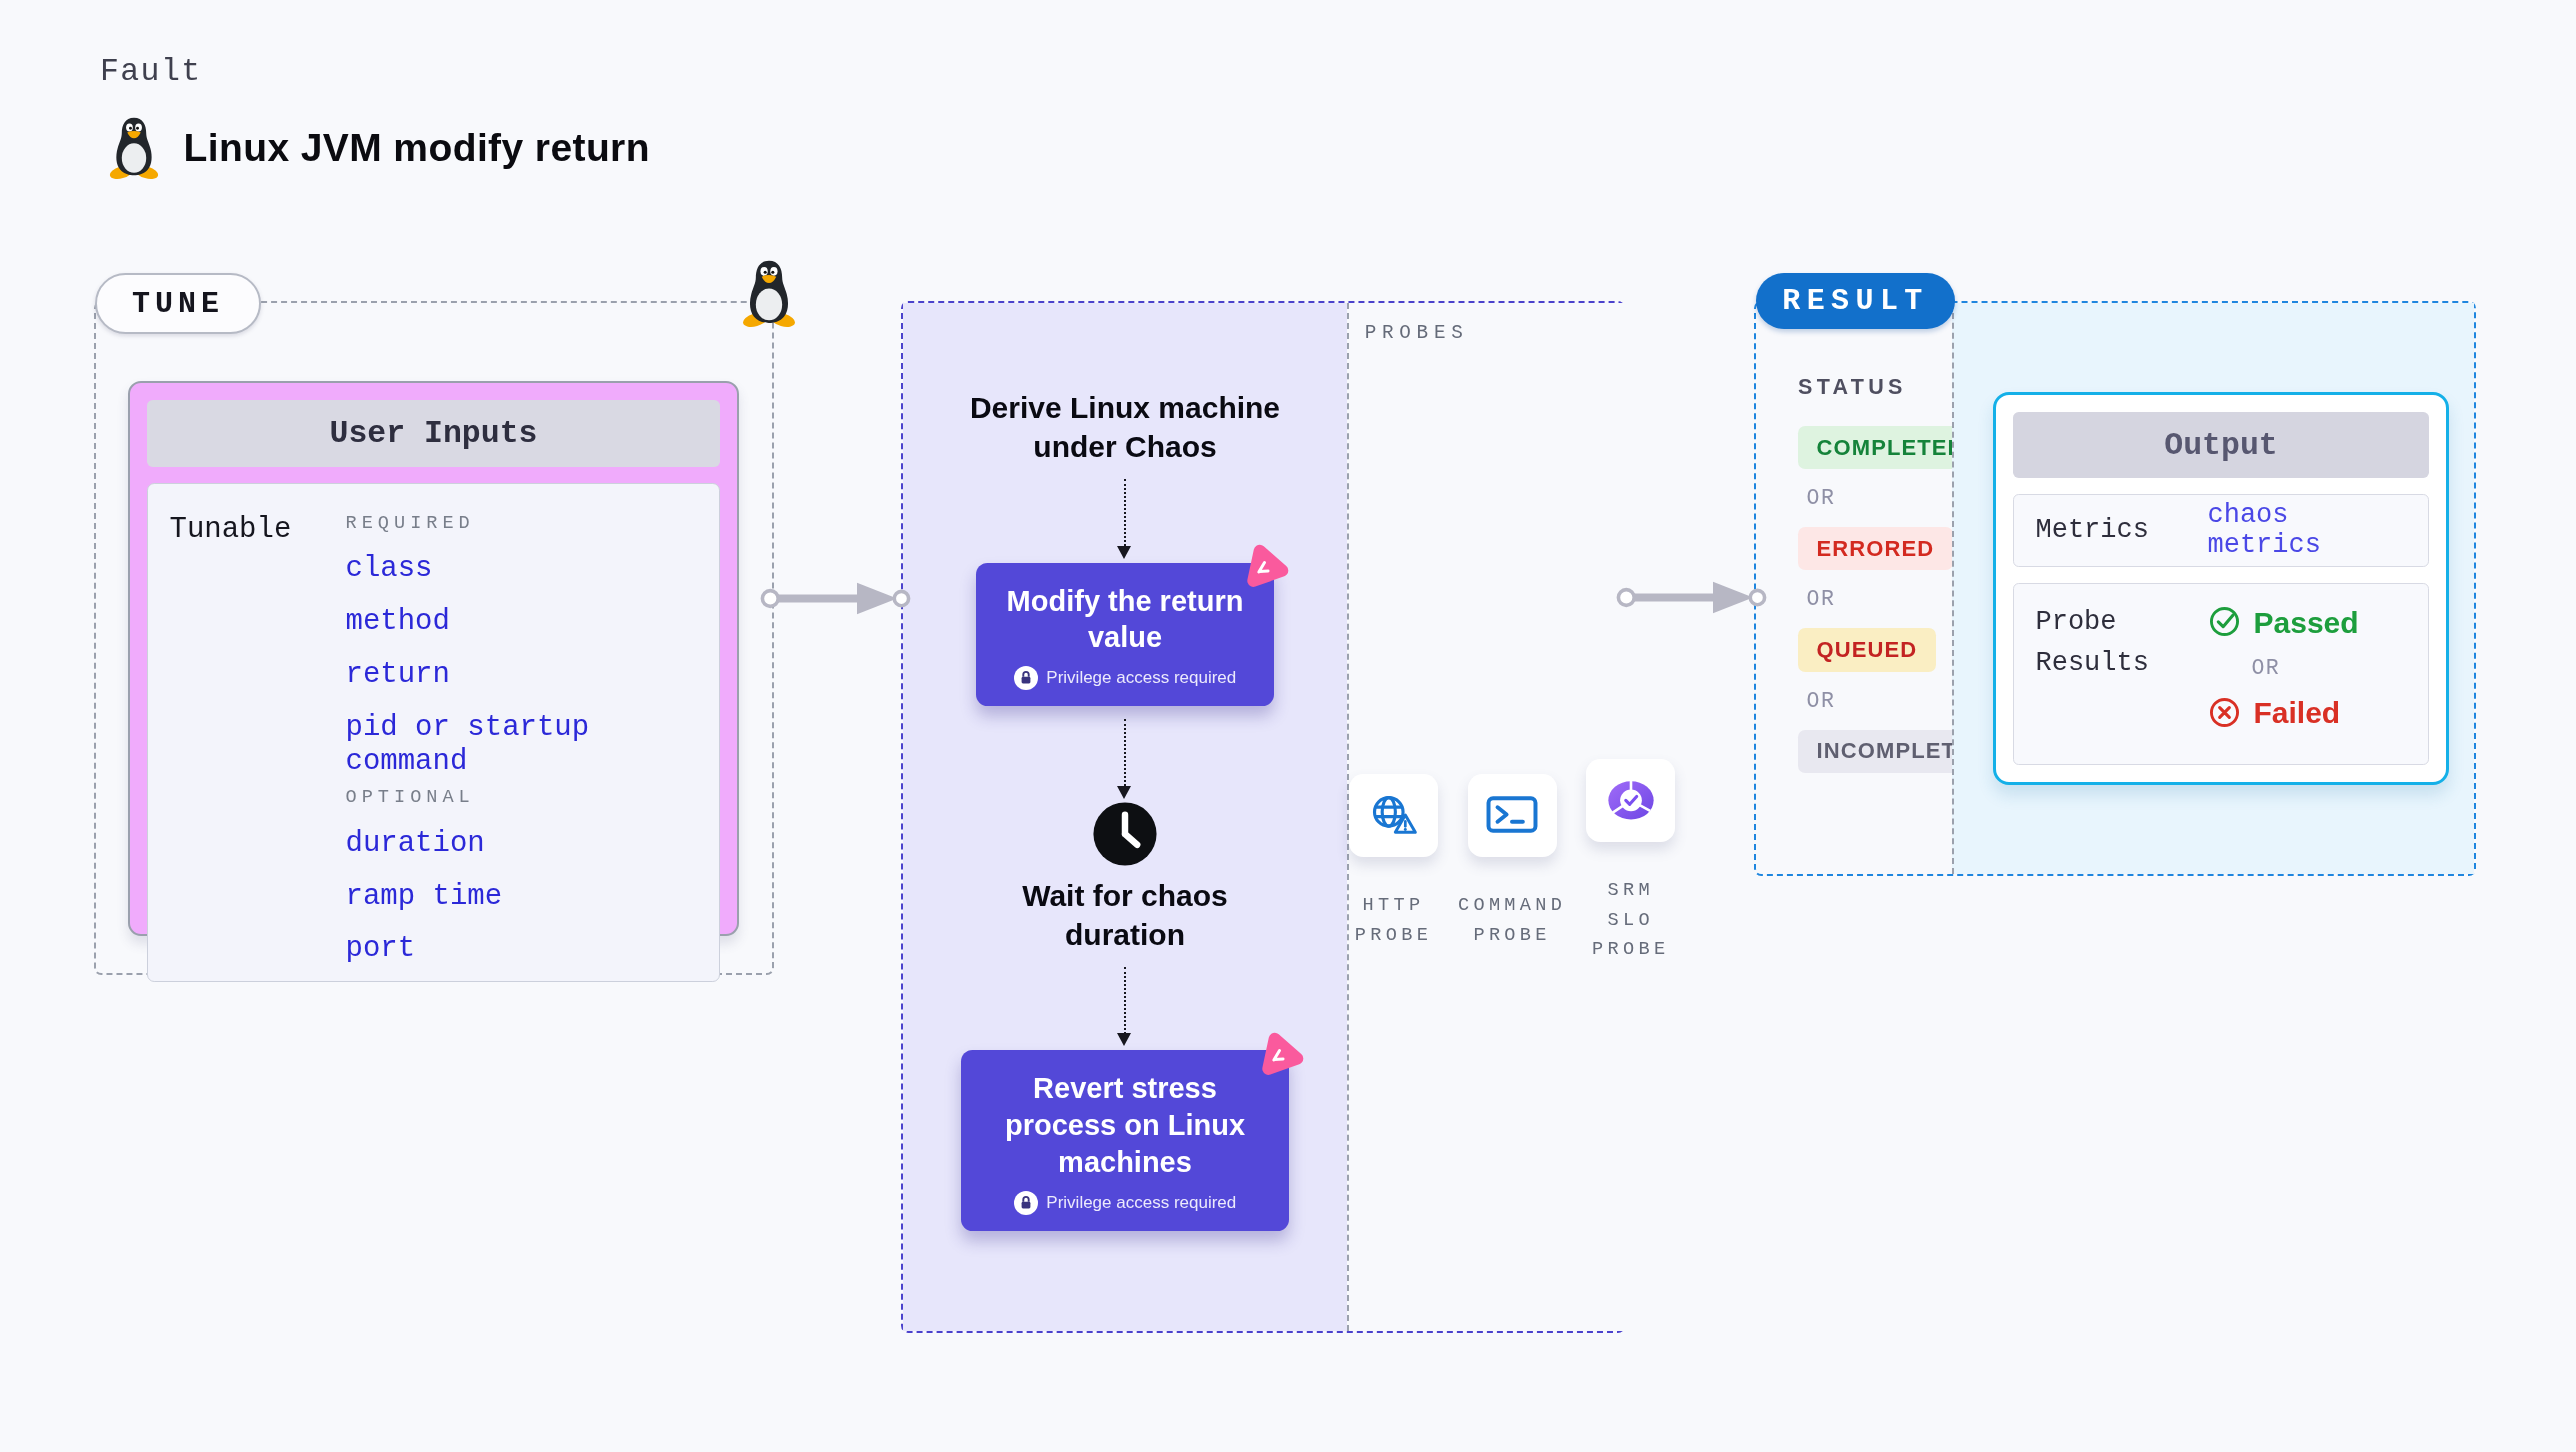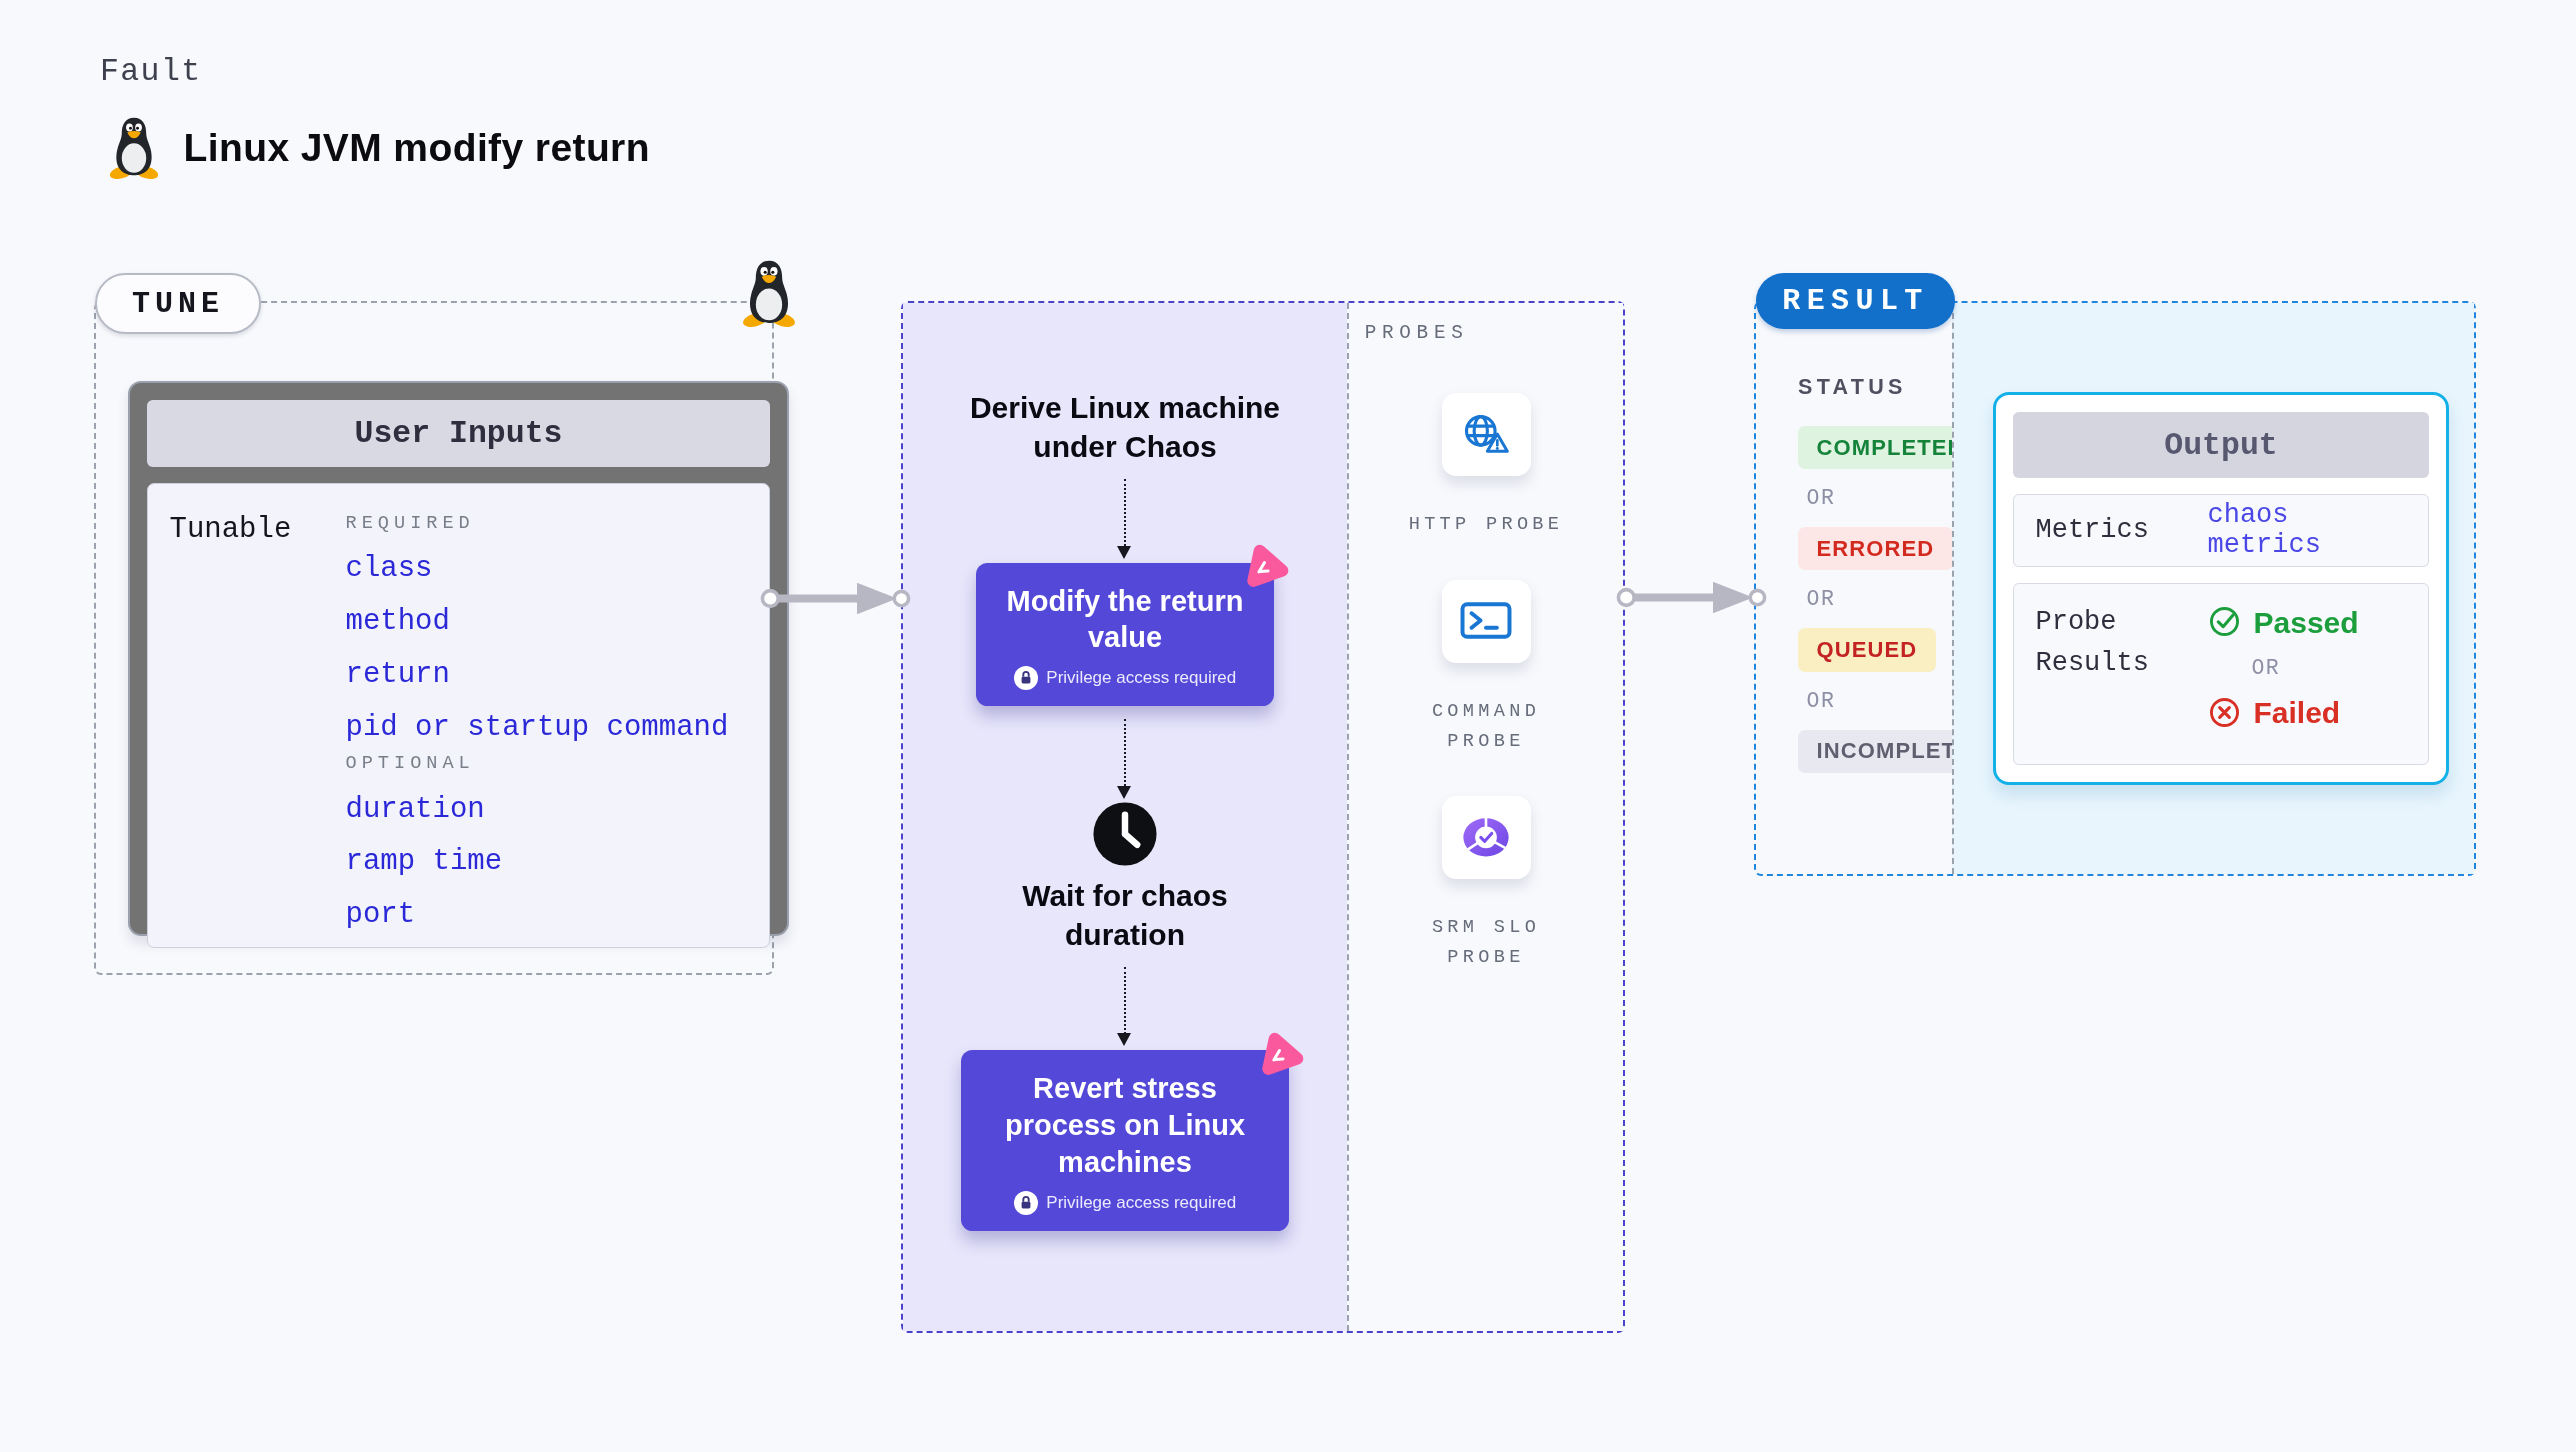--- a/index.html
+++ b/index.html
@@ -18,21 +18,21 @@
         font-family:"Liberation Mono","DejaVu Sans Mono",monospace;font-weight:700;border-radius:33px;}
 
   
   #tune-box{position:absolute;left:94px;top:301px;width:676px;height:670px;
             border:2.1px dashed #9ba1ad;border-radius:7.2px;}
   #tune-pill{left:95px;top:273px;width:162px;height:57px;background:#fcfcfe;
              border:2.9px solid #b6bac5;color:#15151e;font-size:30px;letter-spacing:5px;
              box-shadow:0 2.1px 4.3px rgba(80,80,110,.18);}
   #tune-tux{position:absolute;left:738px;top:259px;width:62px;height:69px;z-index:5;}
 
-  #user-inputs{position:absolute;left:128px;top:381px;width:661px;height:555px;background:#737373;
+  #user-inputs{position:absolute;left:128px;top:381px;width:611px;height:555px;background:#f0abfc;
                border:2.9px solid #9aa0ad;border-radius:13px;box-shadow:0 7.2px 11.5px rgba(70,70,110,.14);
                box-sizing:border-box;padding:17px;display:flex;flex-direction:column;}
   .panel-header{height:67px;flex:none;background:#d9d9e3;border-radius:5.7px;display:flex;align-items:center;
                 justify-content:center;font-family:"Liberation Mono","DejaVu Sans Mono",monospace;
                 font-weight:700;font-size:31.5px;color:#2e2e3f;}
   .ui-body{margin-top:15.8px;flex:1;background:#f3f4fb;border:1.4px solid #ccd0dc;border-radius:7.2px;
            display:flex;padding:29px 11.5px 14.3px 21.5px;box-sizing:border-box;}
   .ui-row-label{width:176px;flex:none;font-family:"Liberation Mono","DejaVu Sans Mono",monospace;
                 font-size:29px;color:#15151e;}
   .ui-links{display:flex;flex-direction:column;align-items:flex-start;}
@@ -61,21 +61,21 @@
   #chaos-card-1{width:266px;}
   #chaos-card-2{width:297px;}
   .chaos-card-title{font-weight:700;font-size:29px;line-height:1.27;white-space:pre-line;}
   .priv-row{margin-top:10px;display:flex;align-items:center;justify-content:center;gap:8.6px;}
   .priv-row .lock{width:24px;height:24px;flex:none;}
   .priv-text{font-size:17px;color:#eceafc;}
   .chaos-badge{position:absolute;top:-21.5px;right:-20px;width:57px;height:57px;}
   .clock-wrap{width:66px;height:66px;margin:2.9px 0 8.6px;}
 
   .exec-probes-panel{flex:1;border-left:2.1px dashed #9ba1ad;position:relative;background:#f8f9fc;
-                     display:flex;flex-direction:column;align-items:center;gap:40px;
+                     display:flex;flex-direction:row;align-items:center;gap:20px;
                      padding-top:90px;box-sizing:border-box;}
   .probes-label{position:absolute;top:18.6px;left:15.8px;font-family:"Liberation Mono","DejaVu Sans Mono",monospace;
                 font-size:19.3px;color:#656b79;letter-spacing:5.7px;}
   .probe-item{display:flex;flex-direction:column;align-items:center;}
   .probe-card{width:89px;height:83px;background:#fff;border-radius:14.3px;
               box-shadow:0 7.2px 13px rgba(80,90,130,.16);display:flex;align-items:center;justify-content:center;}
   .probe-card svg{width:56px;height:47px;}
   .probe-label{margin-top:34px;font-family:"Liberation Mono","DejaVu Sans Mono",monospace;font-size:18.6px;
                color:#666c7a;letter-spacing:4.3px;line-height:1.6;text-align:center;white-space:pre-line;}
 

